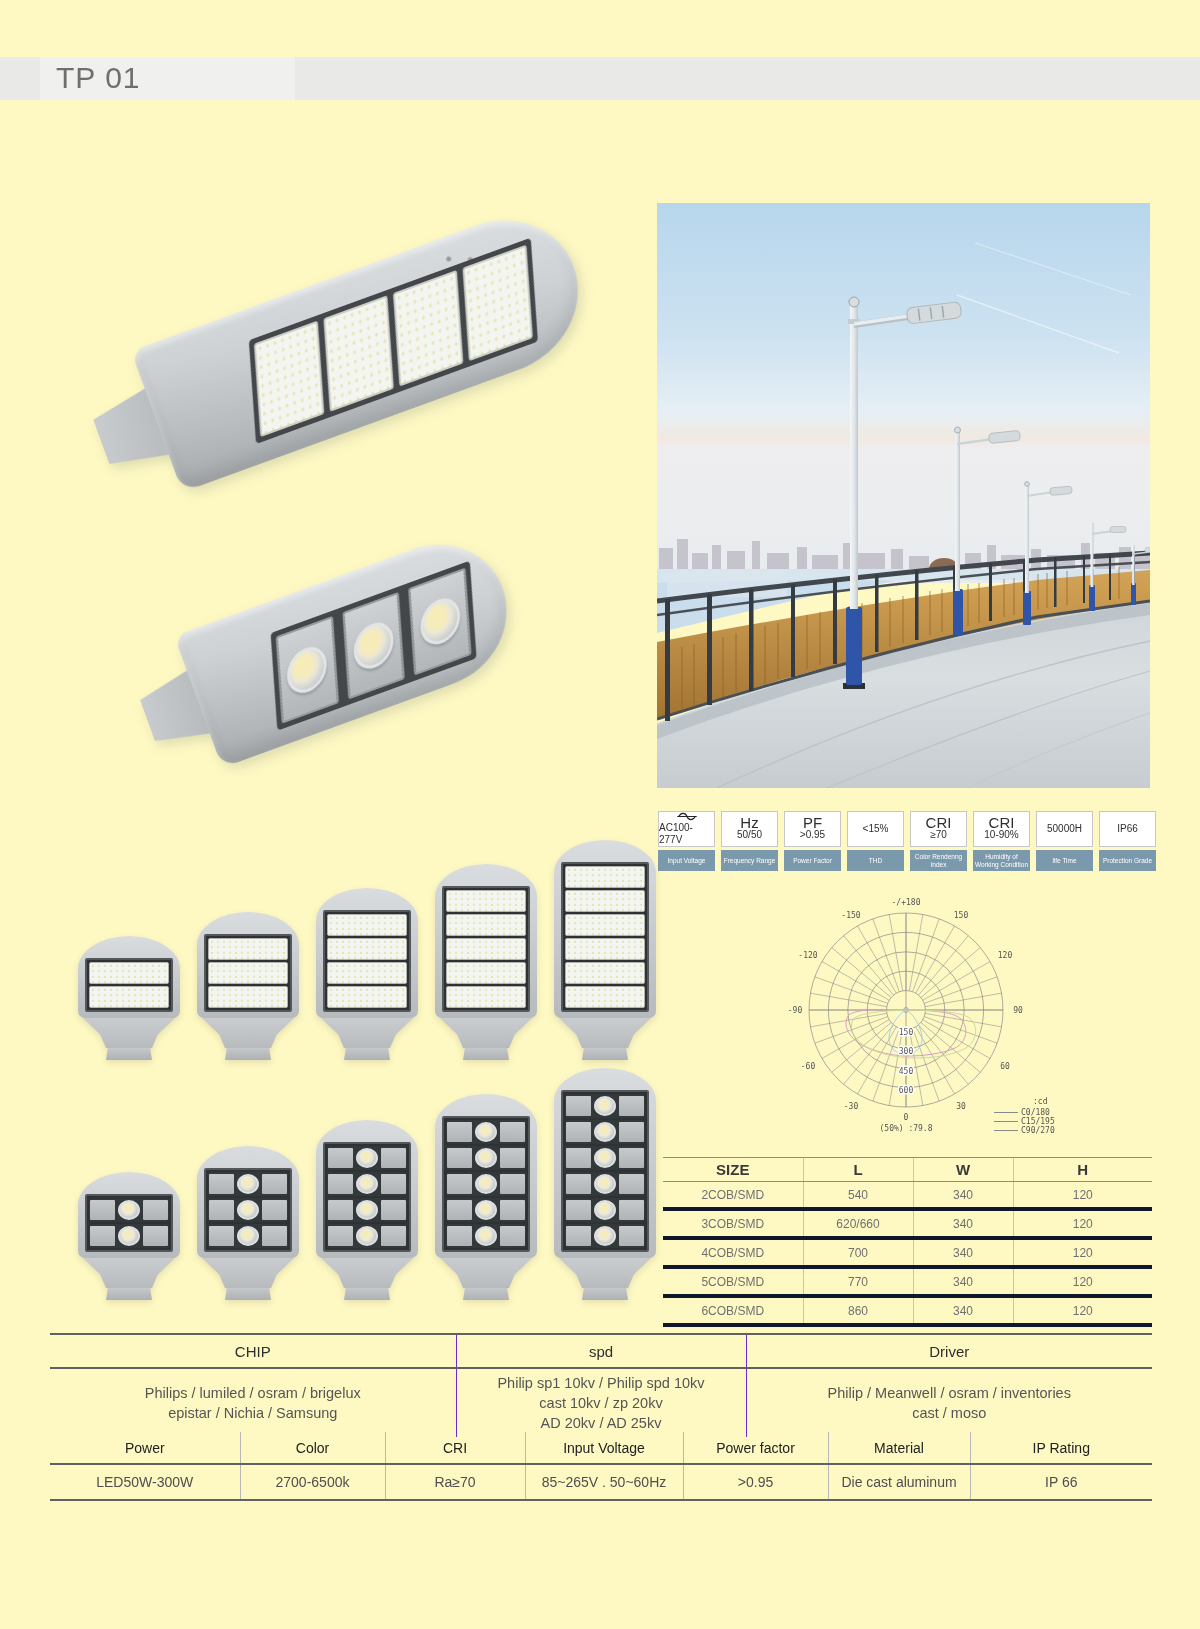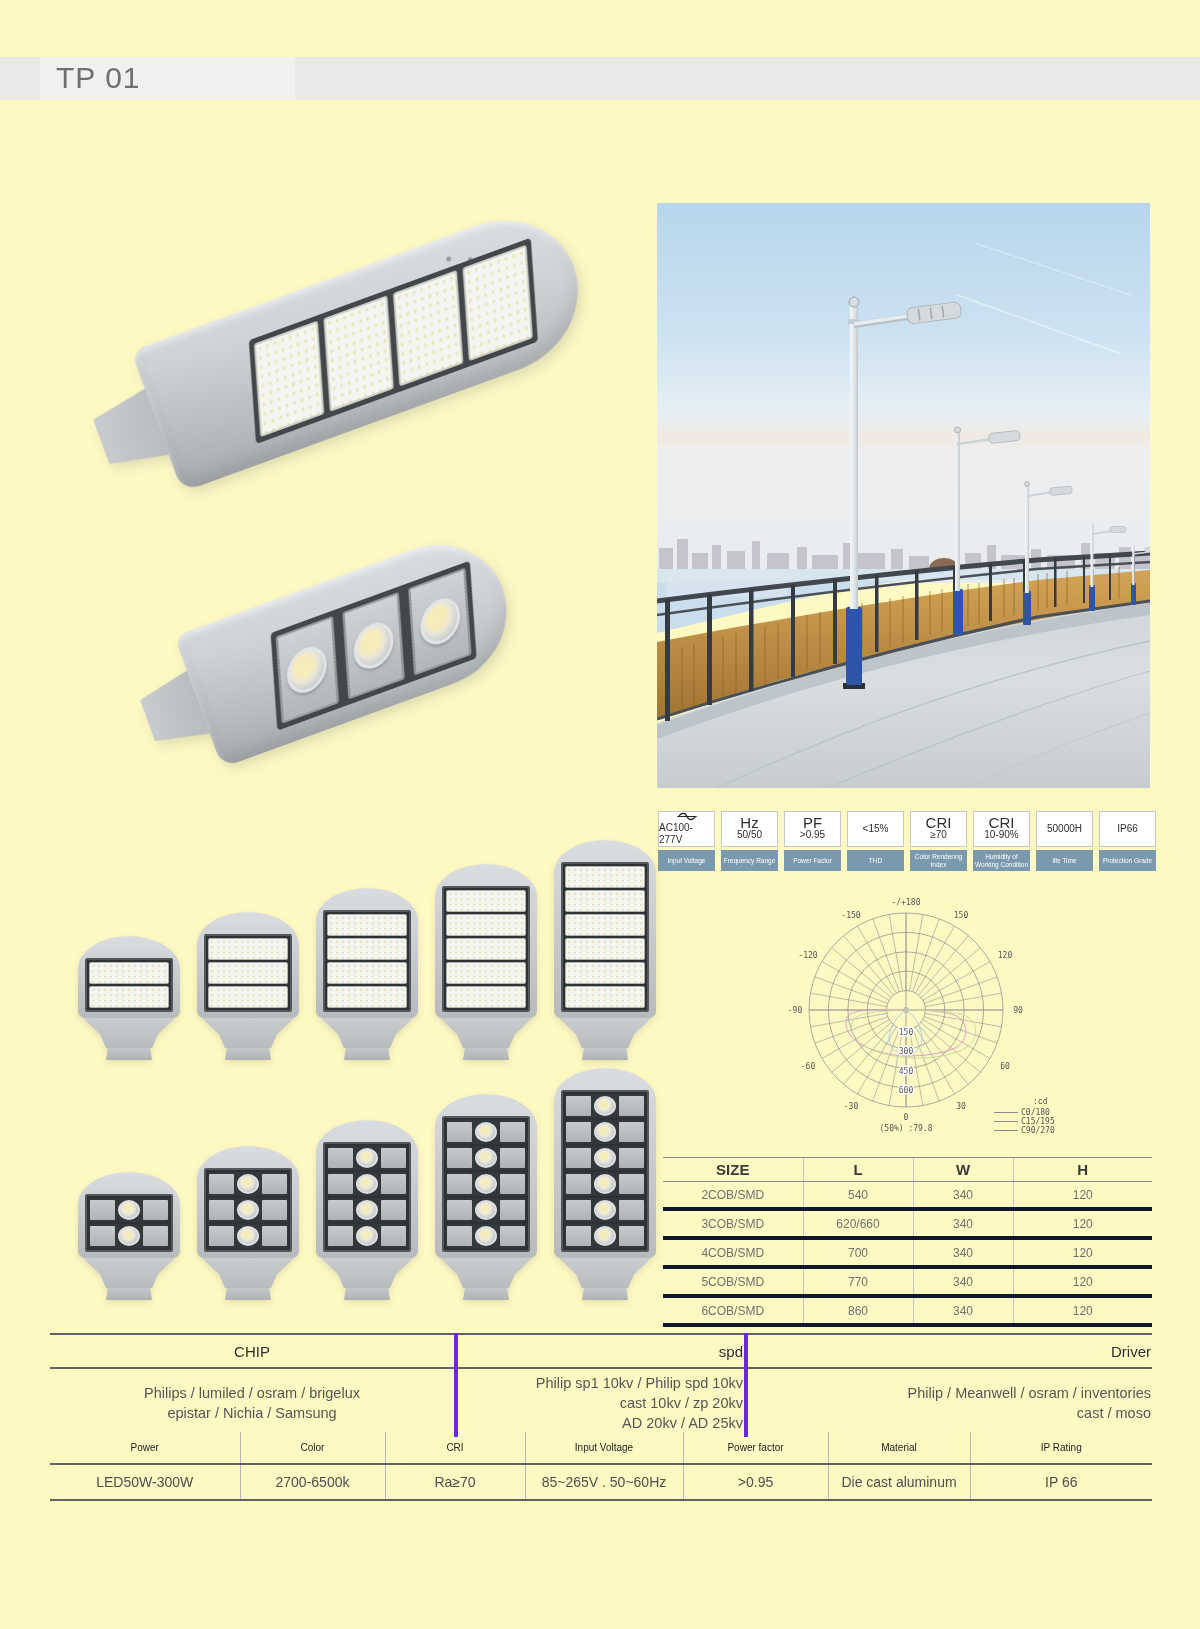--- a/index.html
+++ b/index.html
@@ -94,24 +94,24 @@
                  border-top:1px solid #8c8c8c;border-bottom:1px solid #8c8c8c;}
   .size-table td{height:23px;font-size:12px;color:#707070;text-align:center;
                  border-bottom:4px solid #0f172a;}
   .size-table td+td,.size-table th+th{border-left:1px solid #c4c4c4;}
 
   .comp-table{position:absolute;left:50px;top:1333px;width:1102px;}
   .comp-table th{height:30px;font-size:15px;font-weight:normal;color:#2e2e2e;
                  border-top:2px solid #616161;border-bottom:2px solid #616161;}
   .comp-table td{height:66px;text-align:center;vertical-align:middle;
                  font-size:14.5px;color:#555;line-height:20px;}
-  .comp-table td+td,.comp-table th+th{border-left:4px solid #6d28d9;text-align:right;}
+  .comp-table td+td,.comp-table th+th{border-left:1px solid #6d28d9;}
 
   .spec-table{position:absolute;left:50px;top:1432px;width:1102px;}
-  .spec-table th{height:29px;font-size:10px;font-weight:normal;color:#222;
+  .spec-table th{height:29px;font-size:14px;font-weight:normal;color:#222;
                  border-bottom:2px solid #616161;}
   .spec-table td{height:32px;font-size:14px;color:#4e4e4e;text-align:center;
                  border-bottom:2px solid #616161;}
   .spec-table td+td,.spec-table th+th{border-left:1px solid #b8b8b8;}
 </style>
 </head>
 <body>
 
 <div id="page">
 

